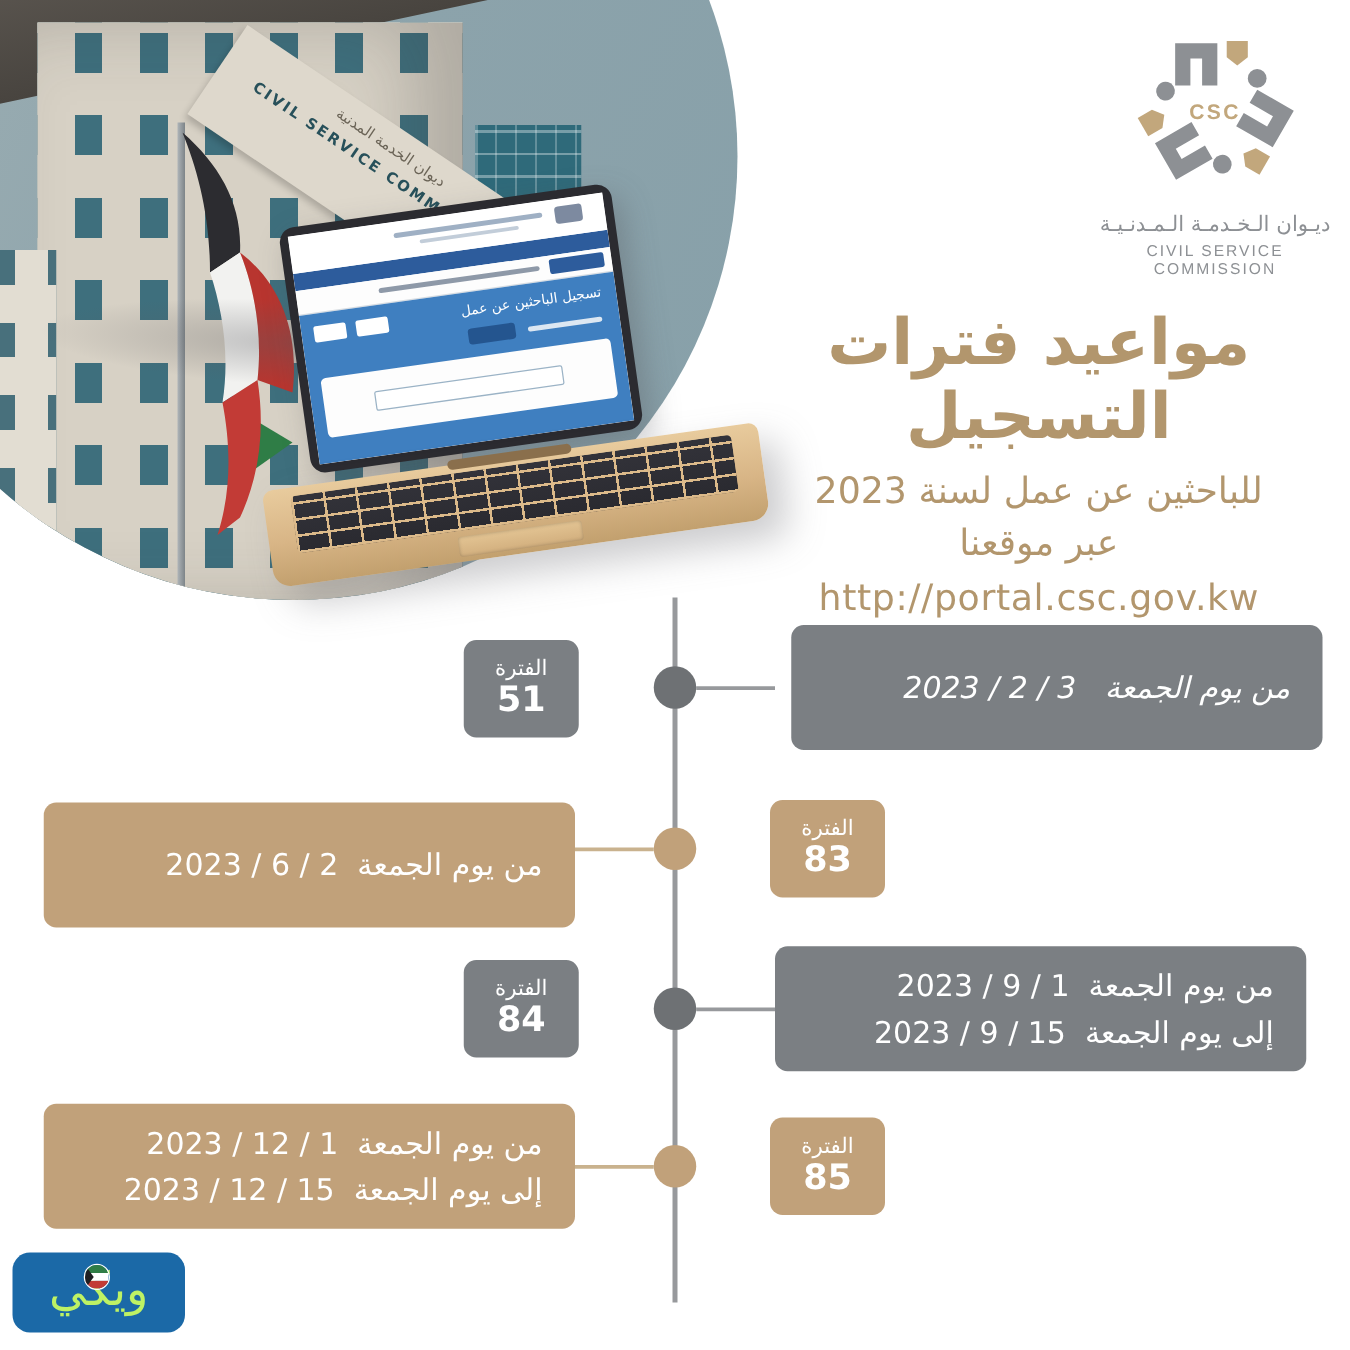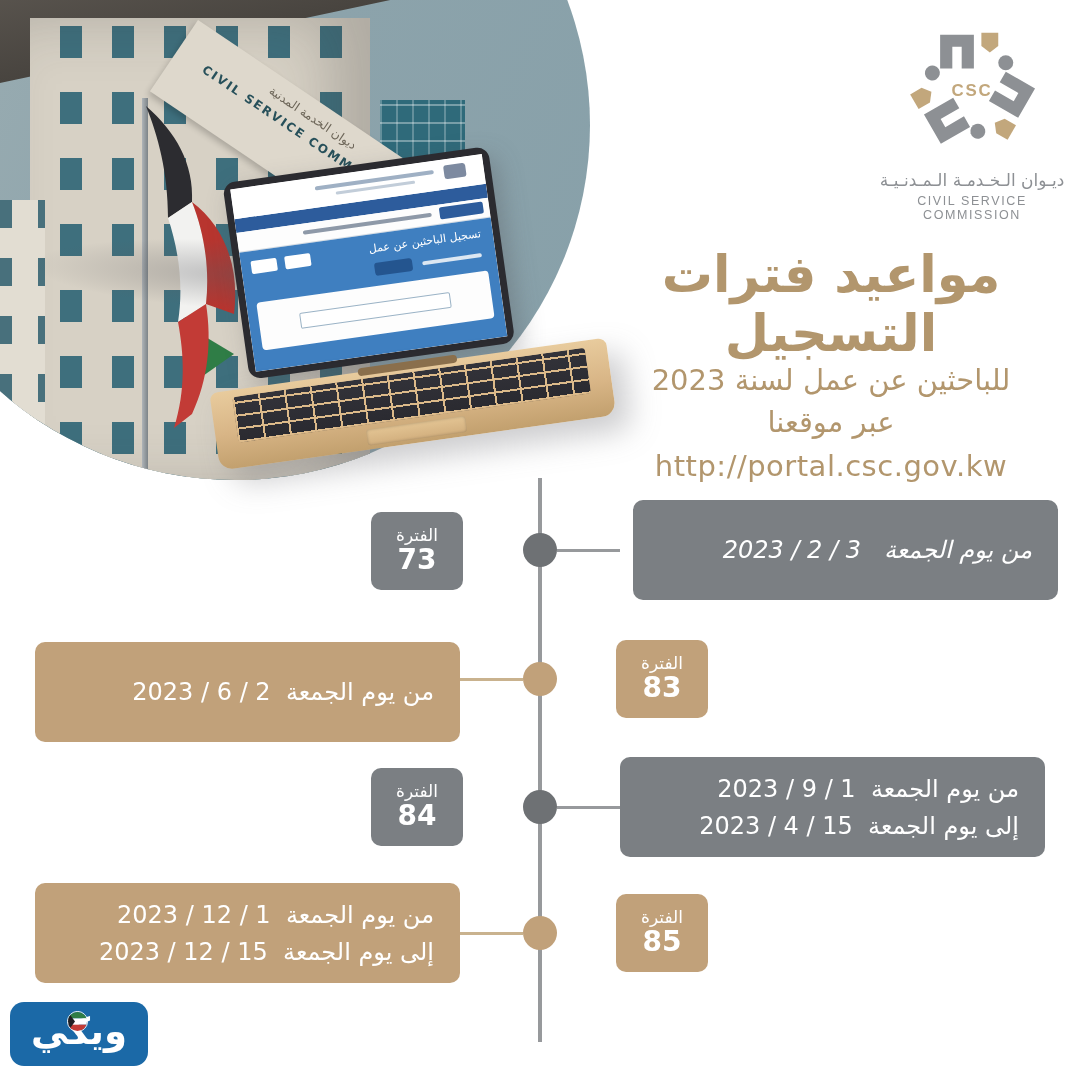--- a/index.html
+++ b/index.html
@@ -73,21 +73,21 @@
 
   
   .brand{left:872px;top:14px;width:200px;text-align:center;}
   .brand-name-ar{color:#8d9094;font-size:17px;margin-top:2px;direction:rtl;}
   .brand-name-en{color:#8d9094;font-size:12.5px;letter-spacing:1.6px;margin-top:4px;
                  font-family:"Liberation Sans",sans-serif;}
 
   
   .title-block{left:585px;top:246px;width:492px;text-align:center;color:#b2966d;direction:rtl;}
   .title-l1{font-size:51px;font-weight:bold;line-height:1.15;}
-  .title-l2{font-size:29px;margin-top:0;}
+  .title-l2{font-size:29px;margin-top:12px;}
   .title-l3{font-size:29px;margin-top:8px;}
   .title-url{font-size:29px;margin-top:10px;direction:ltr;letter-spacing:.5px;}
 
   
   .tl-line{left:538px;top:478px;width:4px;height:564px;background:#97999c;}
   .tl-node{width:34px;height:34px;border-radius:50%;}
   .node-gray{background:#6e7174;} .node-tan{background:#c1a17a;}
   .tl-conn{height:3px;}
   .conn-gray{background:#97999c;} .conn-tan{background:#c9b28e;}
   .datebox{width:425px;height:100px;border-radius:10px;color:#fff;direction:rtl;
@@ -96,21 +96,21 @@
   .datebox div{white-space:pre;}
   .box-gray{background:#7b7f83;} .box-tan{background:#c1a17a;}
   .periodbox{width:92px;height:78px;border-radius:10px;color:#fff;text-align:center;
              display:flex;flex-direction:column;justify-content:center;direction:rtl;}
   .periodbox .p-lbl{font-size:17px;line-height:1.1;}
   .periodbox .p-num{font-size:28px;font-weight:bold;line-height:1.15;}
 
   
   .wiki{left:10px;top:1002px;width:138px;height:64px;background:#1b69a7;border-radius:14px;
         display:flex;align-items:center;justify-content:center;direction:rtl;}
-  .wiki-text{color:#ffffff;font-size:37px;font-weight:bold;line-height:1;margin-top:-6px;}
+  .wiki-text{color:#bef264;font-size:37px;font-weight:normal;line-height:1;margin-top:-6px;}
   .wiki-flag{position:absolute;left:57px;top:9px;width:19px;height:19px;border-radius:50%;
              overflow:hidden;border:1px solid #fff;}
 </style>
 </head>
 <body>
 
 <div class="canvas">
 
   <div class="abs hero-circle">
     <div class="abs roof"></div>
@@ -201,38 +201,38 @@
 
   <div class="abs tl-line"></div>
 
   <div class="abs tl-conn conn-gray" style="left:557px;top:549px;width:63px;"></div>
   <div class="abs tl-node node-gray" style="left:523px;top:533px;"></div>
   <div class="abs datebox box-gray" style="left:633px;top:500px;font-style:italic;">
     <div>من يوم الجمعة   3 / 2 / 2023</div>
   </div>
   <div class="abs periodbox box-gray" style="left:371px;top:512px;">
     <div class="p-lbl">الفترة</div>
-    <div class="p-num">73</div>
+    <div class="p-num">51</div>
   </div>
 
   <div class="abs tl-conn conn-tan" style="left:460px;top:678px;width:63px;"></div>
   <div class="abs tl-node node-tan" style="left:523px;top:662px;"></div>
   <div class="abs datebox box-tan" style="left:35px;top:642px;">
     <div>من يوم الجمعة  2 / 6 / 2023</div>
   </div>
   <div class="abs periodbox box-tan" style="left:616px;top:640px;">
     <div class="p-lbl">الفترة</div>
     <div class="p-num">83</div>
   </div>
 
   <div class="abs tl-conn conn-gray" style="left:557px;top:806px;width:63px;"></div>
   <div class="abs tl-node node-gray" style="left:523px;top:790px;"></div>
   <div class="abs datebox box-gray" style="left:620px;top:757px;">
     <div>من يوم الجمعة  1 / 9 / 2023</div>
-    <div>إلى يوم الجمعة  15 / 4 / 2023</div>
+    <div>إلى يوم الجمعة  15 / 9 / 2023</div>
   </div>
   <div class="abs periodbox box-gray" style="left:371px;top:768px;">
     <div class="p-lbl">الفترة</div>
     <div class="p-num">84</div>
   </div>
 
   <div class="abs tl-conn conn-tan" style="left:460px;top:932px;width:63px;"></div>
   <div class="abs tl-node node-tan" style="left:523px;top:916px;"></div>
   <div class="abs datebox box-tan" style="left:35px;top:883px;padding-left:40px;">
     <div>من يوم الجمعة  1 / 12 / 2023</div>

